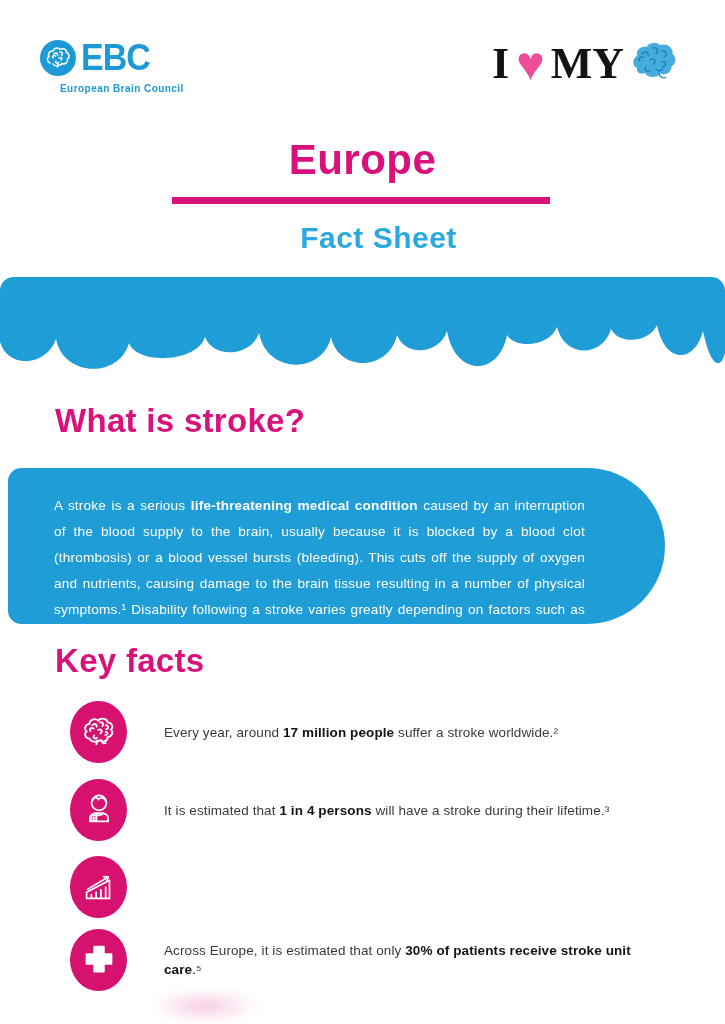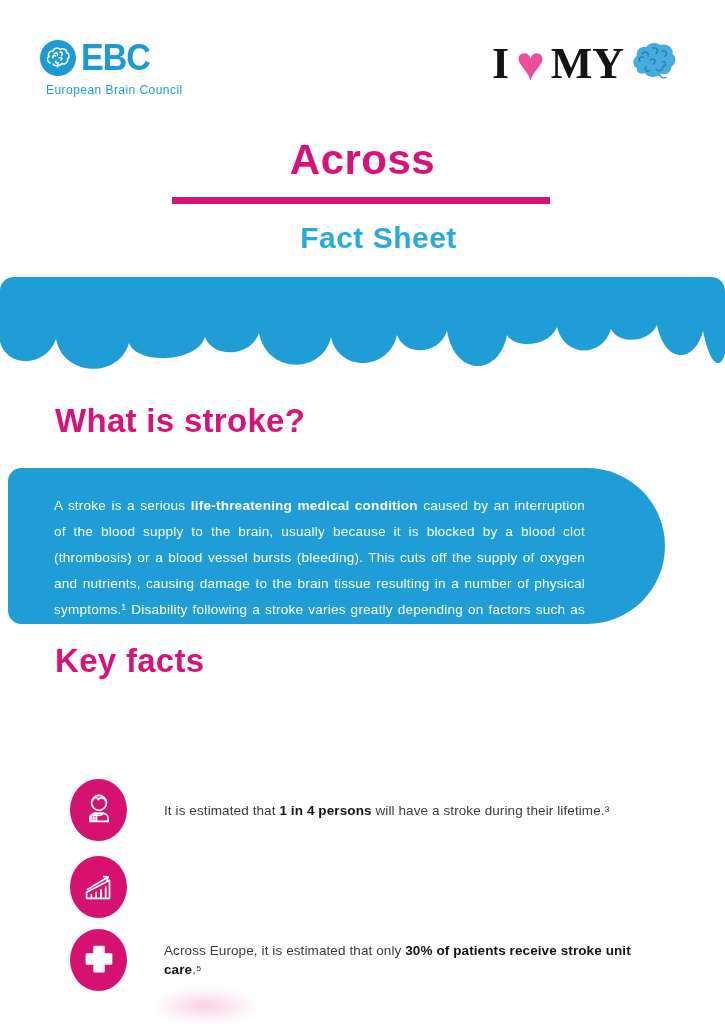--- a/index.html
+++ b/index.html
@@ -11,22 +11,22 @@
   }
 
   
   .ebc-logo { position:absolute; left:40px; top:40px; }
   .ebc-row { display:flex; }
   .ebc-abbr {
     color:#1d9ad6; font-weight:700; font-size:34px; letter-spacing:-1px;
     line-height:1; margin-left:5px; transform:scaleY(1.08); transform-origin:center;
   }
   .ebc-sub {
-    color:#1d9ad6; font-size:12px; letter-spacing:0.45px; margin-top:3px; margin-left:6px;
-    font-weight:400;
+    color:#1d9ad6; font-size:10px; letter-spacing:0.45px; margin-top:3px; margin-left:20px;
+    font-weight:700;
   }
 
   .ilovemy { position:absolute; left:492px; top:40px; display:flex; align-items:center; }
   .ilm-letter {
     font-family:"Liberation Serif", serif; font-weight:700; font-size:44px;
     color:#141414; line-height:1;
   }
   .ilm-heart { font-size:48px; color:#ee4d9b; line-height:0.9; margin:0 6px 0 7px; }
   .ilm-brain { margin-left:5px; }
 
@@ -114,21 +114,21 @@
       <svg width="50" height="44" viewBox="0 0 50 44">
         <path d="M8 28 C3 26 3 19 8 16 C6.5 10 12 5.5 17.5 7 C19.5 2.5 28 1.5 31 5 C38 2.5 45 8 43.5 14 C48 17 47 24 42.5 26.5 C43 32 36.5 36 31.5 33.5 C28 38.5 18 38 16 33 C11 35 7 32 8 28 Z" fill="#46abdd"></path>
         <g fill="none" stroke="#1a7db8" stroke-width="1.3" stroke-linecap="round">
           <path d="M13 14 C16 10.5 20 12 19 16 M24 8 C28.5 7 30 11 27 13.5 M33 11 C37.5 10 39 15 35.5 16.5 M11 21 C9 19 11.5 15.5 15 17.5 M21 20 C25 17.5 28 21 24.5 24 M33 22 C37 20.5 38 25.5 34 26.5 M17 27 C14.5 29.5 17.5 32.5 21 30.5 M27 29 C29 32 33 31 33.5 28"></path>
           <path d="M30 34 C31 37 34 38.5 37 37.5"></path>
         </g>
       </svg>
     </span>
   </div>
 
-  <div class="doc-title">Across</div>
+  <div class="doc-title">Europe</div>
   <div class="title-rule"></div>
   <div class="doc-subtitle">Fact Sheet</div>
 
   <div class="banner">
     <svg width="725" height="105" viewBox="0 0 725 105">
       <path fill="#1f9dd6" d="M0 65
         C 8 92, 46 90, 56 62
         C 63 100, 119 102, 129 66
         C 137 88, 197 86, 205 60
         C 213 82, 251 80, 259 56
@@ -144,20 +144,30 @@
         L 725 14 C 725 6, 719 0, 711 0
         L 14 0 C 6 0, 0 6, 0 14 Z"></path>
     </svg>
   </div>
 
   <div class="section-heading h-what">What is stroke?</div>
   <div class="info-box"><span>A stroke is a serious </span><b>life-threatening medical condition</b><span> caused by an interruption of the blood supply to the brain, usually because it is blocked by a blood clot (thrombosis) or a blood vessel bursts (bleeding). This cuts off the supply of oxygen and nutrients, causing damage to the brain tissue resulting in a number of physical symptoms.¹ Disability following a stroke varies greatly depending on factors such as the part of the brain affected, how quickly treatment was given, and the extent of the damage to the brain. A very severe stroke can cause sudden death.</span></div>
 
   <div class="section-heading h-key">Key facts</div>
 
+  <div class="fact-row r1">
+    <div class="fact-icon">
+      <svg width="42" height="42" viewBox="0 0 44 44" fill="none" stroke="#ffffff" stroke-width="1.9" stroke-linecap="round">
+        <path d="M12 29 C7.5 28.5 6 23.5 9 21.5 C6 19 7.5 14 12 13.5 C12 9 18 7 21 10 C24 6.5 31 8 31 12 C35.5 12 37.5 17 34.5 19.5 C37.5 22 35.5 27 31 27.5 C31.5 31.5 25.5 33.5 23 30.5 C20 33.5 13.5 32.5 12 29 Z"></path>
+        <path d="M15 15 C17 12.5 20 13.5 19.5 16.5 M23 12 C26 11 27.5 14 25.5 16 M29 15 C32 14.5 32.5 18.5 29.5 19 M13 21 C11.5 19 13.5 16.5 16.5 18.5 M21 20 C24 18 26.5 21 23.5 23.5 M29 22 C31.5 21.5 31.5 25.5 28.5 25 M17 25.5 C15 27.5 17.5 30 20 28"></path>
+        <path d="M20 31 L19.3 35 M24.5 30.5 C24.5 33.5 27 34.5 29 33.5"></path>
+      </svg>
+    </div>
+    <div class="fact-text"><span>Every year, around </span><b>17 million people</b><span> suffer a stroke worldwide.²</span></div>
+  </div>
 
   <div class="fact-row r2">
     <div class="fact-icon">
       <svg width="42" height="42" viewBox="0 0 44 44" fill="none" stroke="#ffffff" stroke-width="1.8" stroke-linecap="round" stroke-linejoin="round">
         <circle cx="22" cy="14.5" r="7.8"></circle>
         <path d="M15 12.5 C16.5 8 20.5 8.5 21.3 11.2 M21.3 11.2 C23 8.2 27.5 9 29 12.5"></path>
         <path d="M12.5 34 L12.5 30.5 C12.5 27 15.5 25.6 18.8 25.2 L25.2 25.2 C28.5 25.6 31.5 27 31.5 30.5 L31.5 34 Z"></path>
         <path d="M17.6 25.3 C19.2 28.3 24.8 28.3 26.4 25.3"></path>
         <rect x="13.8" y="27.6" width="5.6" height="5.6" rx="0.8"></rect>
         <path d="M16.6 28.9 V32 M15 30.4 H18.2" stroke-width="1.3"></path>

